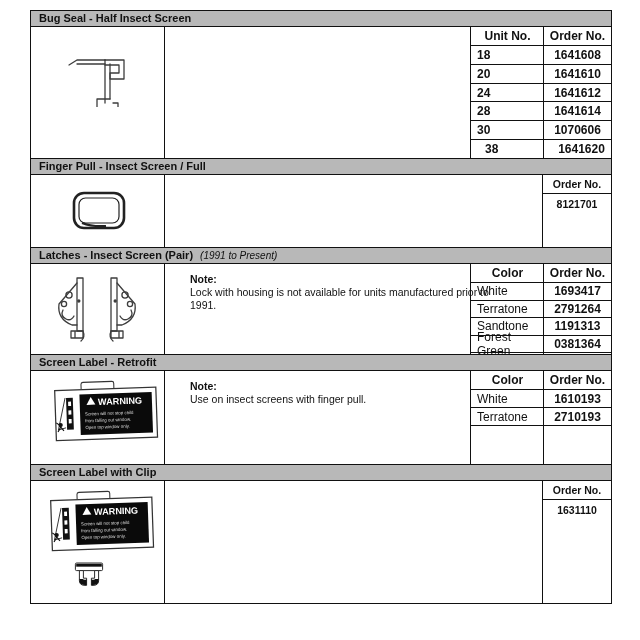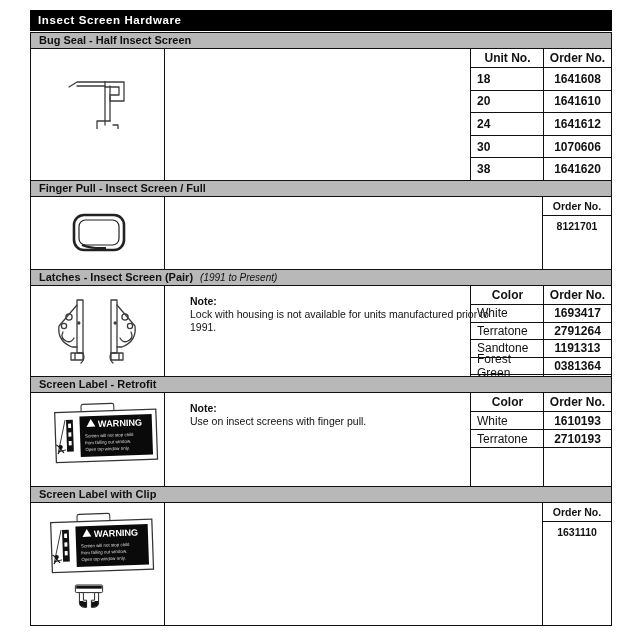--- a/index.html
+++ b/index.html
@@ -29,21 +29,21 @@
   .vline { position:absolute; top:0; bottom:0; width:0; border-left:1px solid #111; }
 
   
   .rtable { position:absolute; right:0; top:0; bottom:0; width:140px; border-left:1px solid #111;
             display:flex; flex-direction:column; font-size:12px; }
   .rtable .mid { position:absolute; left:72px; top:0; bottom:0; border-left:1px solid #111; }
   .trow { display:flex; border-bottom:1px solid #111; align-items:center; position:relative; }
   .trow.hdr { height:18px; font-weight:bold; }
   .trow.hdr .c1, .trow.hdr .c2 { text-align:center; }
   .trow.fill { flex:1; }
-  .trow.noline { border-bottom:none; }
+  .trow.noline { border-bottom:none;margin-left:8px; }
   .c1 { width:73px; box-sizing:border-box; padding-left:6px; }
   .c2 { flex:1; text-align:center; }
   .c1.num { font-weight:600; }
   .c2.num { font-weight:600; }
   .trow.hdr .c1 { padding-left:0; }
 
   
   .otable { position:absolute; right:0; top:0; bottom:0; width:68px; border-left:1px solid #111; font-size:10.5px; }
   .ohdr { height:18px; line-height:18px; border-bottom:1px solid #111; text-align:center; font-weight:bold; }
   .oval { text-align:center; padding-top:4px; font-weight:600; }
@@ -54,21 +54,20 @@
   .drawing { position:absolute; }
   .tilt { transform:rotate(-2deg); }
   svg { display:block; }
   .stroke { fill:none; stroke:#3d3d3d; stroke-width:1.3; stroke-linejoin:round; stroke-linecap:round; }
 </style>
 </head>
 <body>
 
 <div class="page">
 
-  <div class="titlebar">Insect Screen Hardware</div>
 
   <div class="sec">
     <div class="secbar">
       <span>Bug Seal - Half Insect Screen</span>
     </div>
     <div class="secbody" style="height:131px">
       <svg class="drawing" style="left:35px; top:24px" width="62" height="56" viewBox="0 0 62 56">
         <path class="stroke" d="M3,14 l8,-5 h28"></path>
         <path class="stroke" d="M11,13 h28"></path>
         <path class="stroke" d="M39,9 h19 v19 h-14 v-6 h9 v-8 h-14"></path>
@@ -87,20 +86,24 @@
           <div class="c1 num">18</div>
           <div class="c2 num">1641608</div>
         </div>
         <div class="trow fill">
           <div class="c1 num">20</div>
           <div class="c2 num">1641610</div>
         </div>
         <div class="trow fill">
           <div class="c1 num">24</div>
           <div class="c2 num">1641612</div>
+        </div>
+        <div class="trow fill">
+          <div class="c1 num">28</div>
+          <div class="c2 num">1641614</div>
         </div>
         <div class="trow fill">
           <div class="c1 num">30</div>
           <div class="c2 num">1070606</div>
         </div>
         <div class="trow fill noline">
           <div class="c1 num">38</div>
           <div class="c2 num">1641620</div>
         </div>
       </div>

